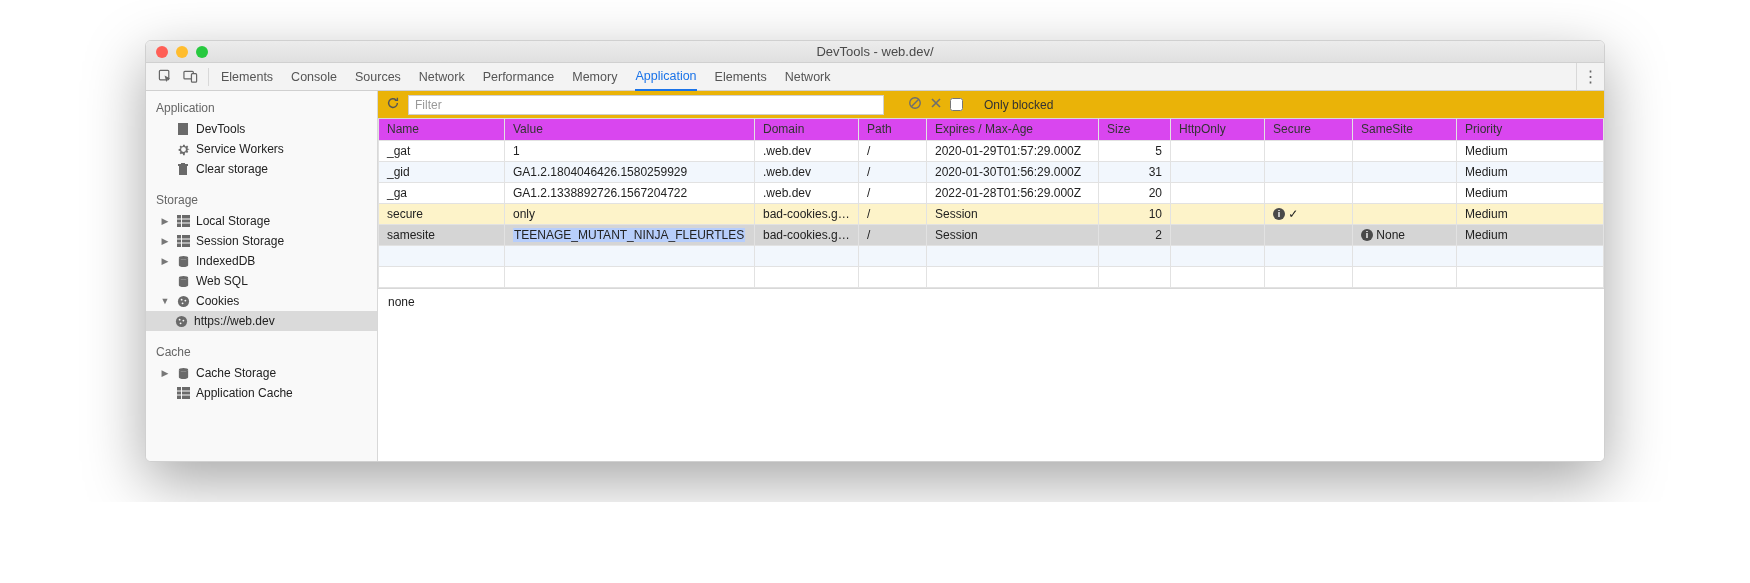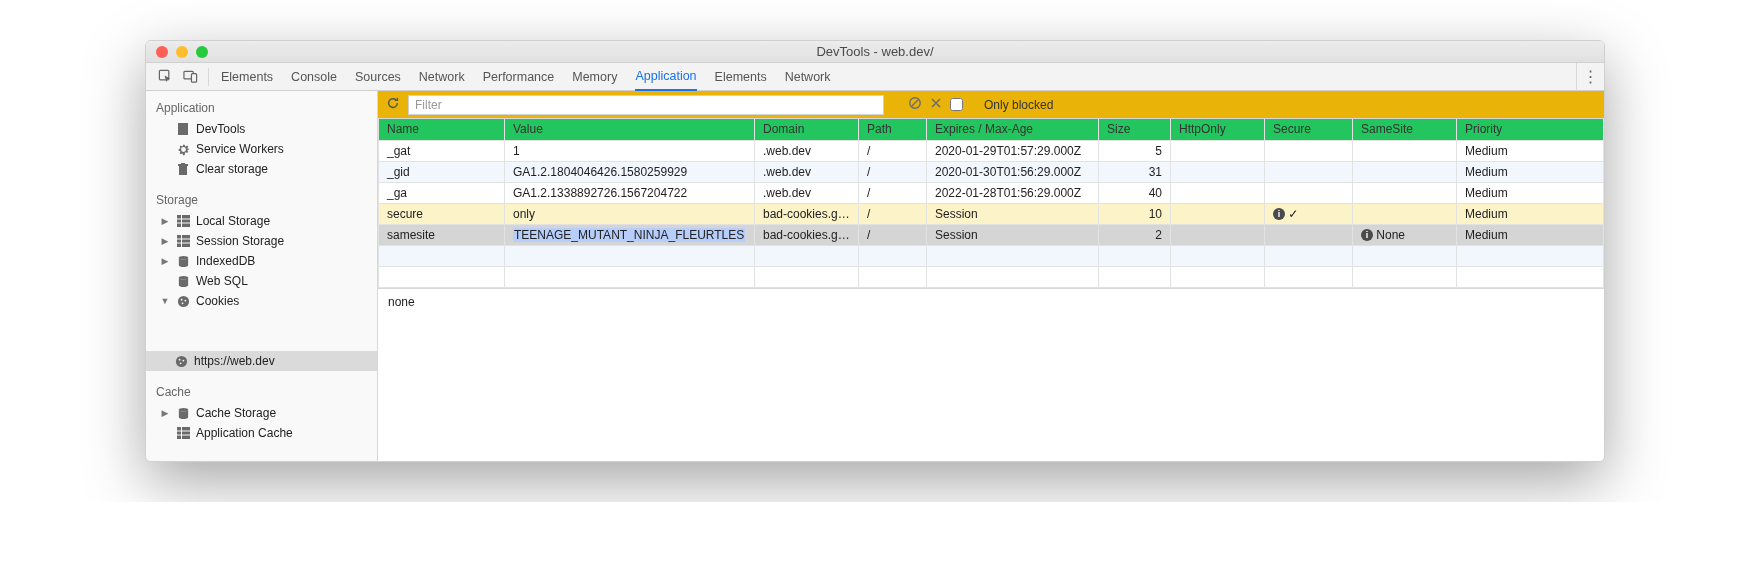--- a/index.html
+++ b/index.html
@@ -75,21 +75,21 @@
   .side-item {
     display: flex;
     align-items: center;
     gap: 6px;
     padding: 3px 10px 3px 14px;
     color: #222;
     white-space: nowrap;
   }
   .side-item .tw { width: 10px; display:inline-flex; justify-content:center; color:#777; font-size:9px;}
   .side-item .icon { width: 14px; display: inline-flex; justify-content: center; color: #6a6a6a; }
-  .side-item.child { padding-left: 28px; margin-top: 40px; }
+  .side-item.child { padding-left: 28px; }
   .side-item.selected { background: #dadada; }
   .main { flex: 1; display: flex; flex-direction: column; }
   .filterbar {
     display: flex;
     align-items: center;
     height: 28px;
     border-bottom: 1px solid #d8d8d8;
     gap: 8px;
     padding: 0 8px;
     background: #eab308;
@@ -119,21 +119,21 @@
     border: 1px solid #e2e2e2;
     padding: 3px 8px;
     text-align: left;
     height: 21px;
     overflow: hidden;
     text-overflow: ellipsis;
     white-space: nowrap;
     color: #222;
   }
   table.cookies th {
-    background: #22c55e;
+    background: #d946ef;
     font-weight: 400;
     color: #333;
     border-top: none;
   }
   table.cookies tbody tr:nth-child(even) td { background: #f2f7fd; }
   table.cookies tbody tr.warn td { background: #fdf3c9; }
   table.cookies tbody tr.selected td { background: #d5d5d5; }
   table.cookies td.size { text-align: right; }
   .val-selected {
     background: #b7cefb;
@@ -424,21 +424,21 @@
                 <td></td>
                 <td></td>
                 <td>Medium</td>
               </tr>
               <tr class="">
                 <td>_ga</td>
                 <td>GA1.2.1338892726.1567204722</td>
                 <td>.web.dev</td>
                 <td>/</td>
                 <td>2022-01-28T01:56:29.000Z</td>
-                <td class="size">40</td>
+                <td class="size">20</td>
                 <td></td>
                 <td></td>
                 <td></td>
                 <td>Medium</td>
               </tr>
               <tr class="warn">
                 <td>secure</td>
                 <td>only</td>
                 <td>bad-cookies.g…</td>
                 <td>/</td>

